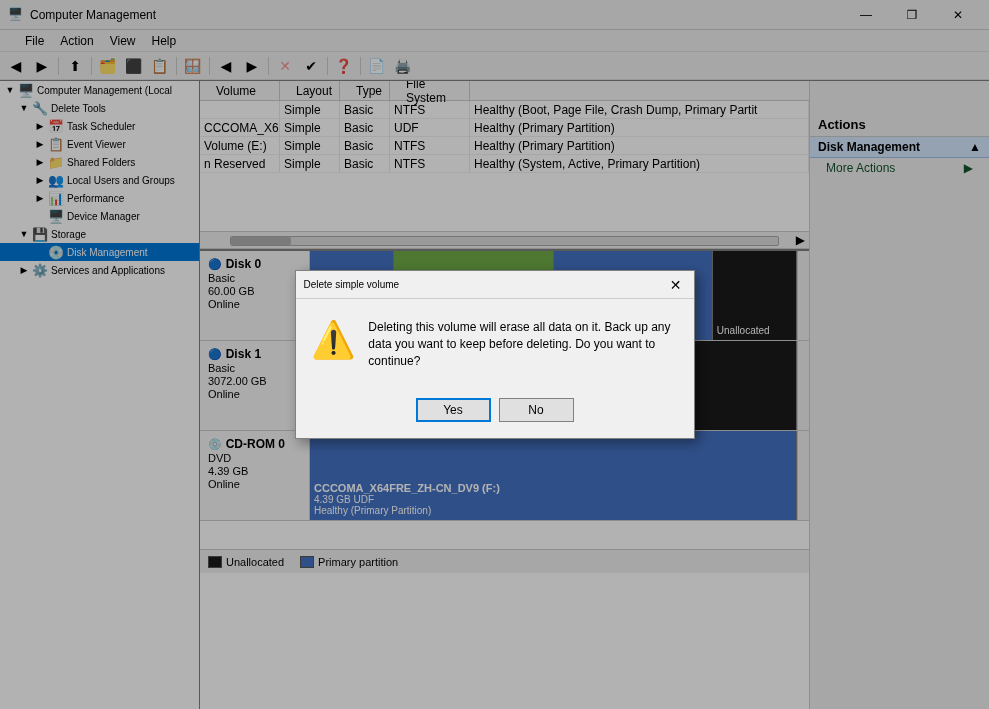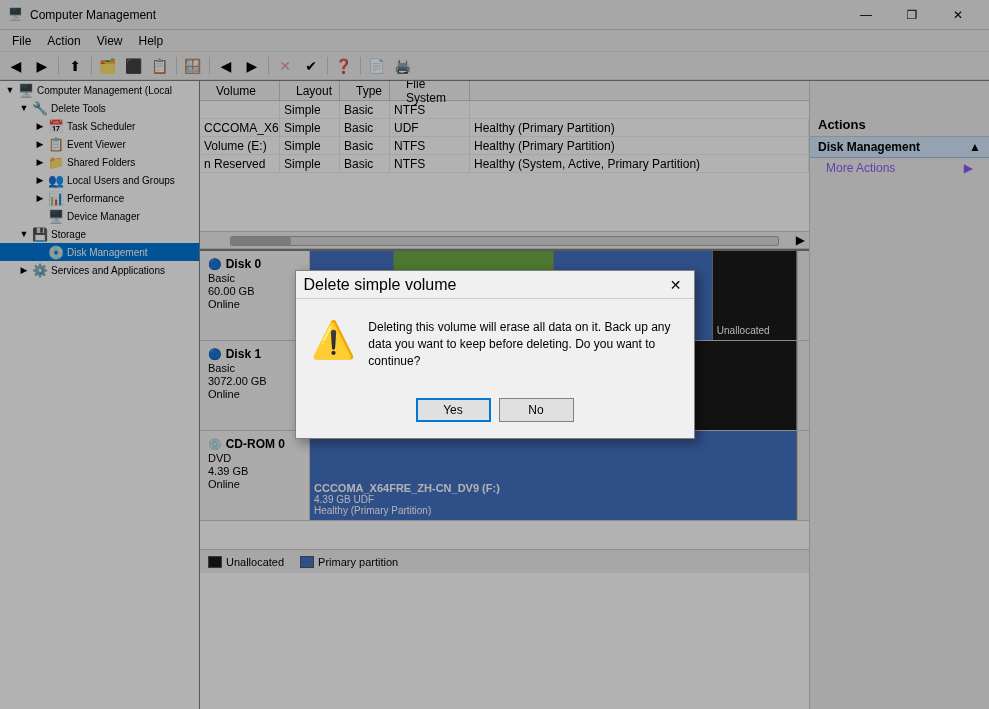--- a/index.html
+++ b/index.html
@@ -24,21 +24,21 @@
       font-size: 12px; cursor: pointer; background: transparent;
       border: none; outline: none;
     }
 
     
     .menu-bar {
       background: #f0f0f0;
       height: 22px;
       display: flex;
       align-items: center;
-      padding: 0 4px;
+      padding: 0 17px;
       border-bottom: 1px solid #ddd;
     }
     .menu-item {
       padding: 2px 8px;
       cursor: pointer;
       font-size: 12px;
     }
 
     
     .toolbar {
@@ -215,21 +215,21 @@
       font-weight: bold;
       font-size: 12px;
       border-bottom: 1px solid #a0c0e8;
       display: flex;
       justify-content: space-between;
       align-items: center;
     }
     .actions-item {
       padding: 3px 16px;
       font-size: 12px;
-      color: #8b5cf6;
+      color: #14532d;
       cursor: pointer;
       display: flex;
       align-items: center;
       gap: 4px;
     }
 
     
     .modal-overlay {
       position: fixed;
       top: 0; left: 0; right: 0; bottom: 0;
@@ -246,21 +246,21 @@
       width: 400px;
     }
     .modal-title-bar {
       background: #f0f0f0;
       height: 28px;
       display: flex;
       align-items: center;
       padding: 0 8px;
       border-bottom: 1px solid #ccc;
     }
-    .modal-title { flex: 1; font-size: 16px; font-weight: normal; }
+    .modal-title { flex: 1; font-size: 10px; font-weight: normal; }
     .modal-close-btn {
       width: 20px; height: 20px;
       display: flex; align-items: center; justify-content: center;
       cursor: pointer; font-size: 14px; border: 1px solid transparent;
     }
     .modal-body {
       padding: 20px 16px;
       display: flex;
       gap: 12px;
       align-items: flex-start;
@@ -403,20 +403,21 @@
       <div class="th-cell" style="width:50px;">Type</div>
       <div class="th-cell" style="width:80px;">File System</div>
     </div>
 
     <div class="table-body" style="max-height:130px; overflow-y:auto;">
       <div class="table-row">
         <div class="td-cell" style="width:80px;"></div>
         <div class="td-cell" style="width:60px;">Simple</div>
         <div class="td-cell" style="width:50px;">Basic</div>
         <div class="td-cell" style="width:80px;">NTFS</div>
+        <div class="td-cell" style="flex:1;">Healthy (Boot, Page File, Crash Dump, Primary Partit</div>
       </div>
       <div class="table-row">
         <div class="td-cell" style="width:80px;">CCCOMA_X64...</div>
         <div class="td-cell" style="width:60px;">Simple</div>
         <div class="td-cell" style="width:50px;">Basic</div>
         <div class="td-cell" style="width:80px;">UDF</div>
         <div class="td-cell" style="flex:1;">Healthy (Primary Partition)</div>
       </div>
       <div class="table-row">
         <div class="td-cell" style="width:80px;">Volume (E:)</div>

